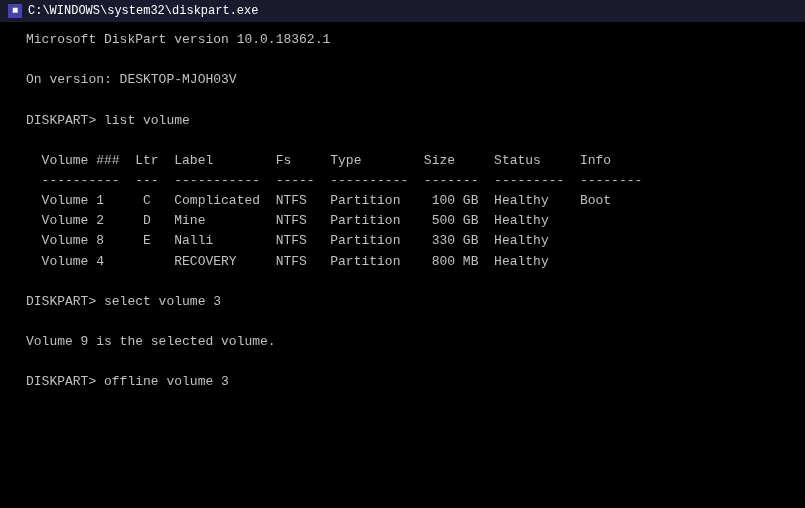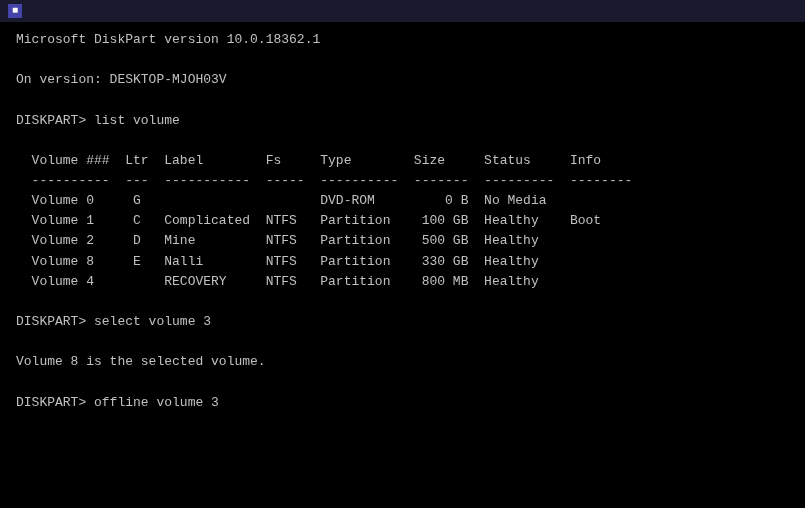--- a/index.html
+++ b/index.html
@@ -35,56 +35,56 @@
       background: #4444aa;
       display: inline-block;
       font-size: 10px;
       color: white;
       text-align: center;
       line-height: 14px;
     }
 
     .terminal-body {
       background: #000000;
-      padding: 8px 16px;
+      padding: 8px 26px;
       color: #c0c0c0;
       line-height: 1.5;
     }
 
     .line {
       white-space: pre;
       display: block;
       line-height: 1.55;
     }
 
     .line-empty {
       height: 1.55em;
       display: block;
     }
   </style>
 </head>
 <body>
 
 <div class="title-bar">
   <span class="title-bar-icon">■</span>
+  <span>C:\WINDOWS\system32\diskpart.exe</span>
 </div>
 
 <div class="terminal-body">
   <span class="line">Microsoft DiskPart version 10.0.18362.1</span>
   <span class="line-empty"></span>
   <span class="line">On version: DESKTOP-MJOH03V</span>
   <span class="line-empty"></span>
   <span class="line">DISKPART&gt; list volume</span>
   <span class="line-empty"></span>
   <span class="line">  Volume ###  Ltr  Label        Fs     Type        Size     Status     Info</span>
   <span class="line">  ----------  ---  -----------  -----  ----------  -------  ---------  --------</span>
-  <span class="line">  Volume 0     G                       DVD-ROM         0 B  No Media</span>
   <span class="line">  Volume 1     C   Complicated  NTFS   Partition    100 GB  Healthy    Boot</span>
   <span class="line">  Volume 2     D   Mine         NTFS   Partition    500 GB  Healthy</span>
   <span class="line">  Volume 8     E   Nalli        NTFS   Partition    330 GB  Healthy</span>
   <span class="line">  Volume 4         RECOVERY     NTFS   Partition    800 MB  Healthy</span>
   <span class="line-empty"></span>
   <span class="line">DISKPART&gt; select volume 3</span>
   <span class="line-empty"></span>
-  <span class="line">Volume 8 is the selected volume.</span>
+  <span class="line">Volume 9 is the selected volume.</span>
   <span class="line-empty"></span>
   <span class="line">DISKPART&gt; offline volume 3</span>
 </div>
 
 </body></html>

